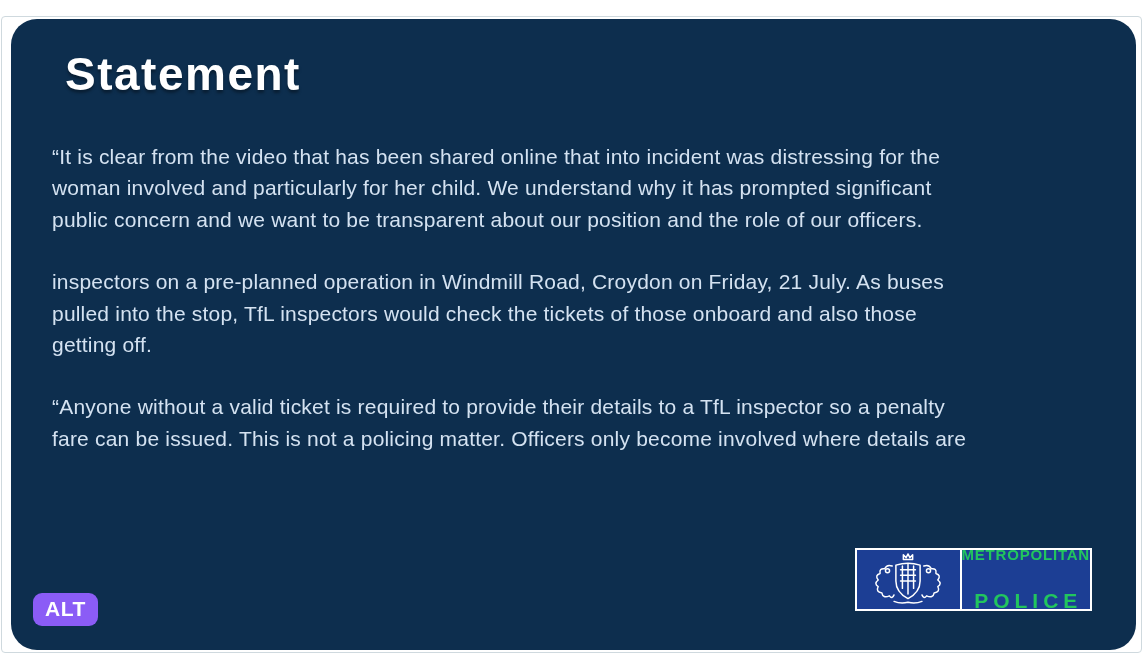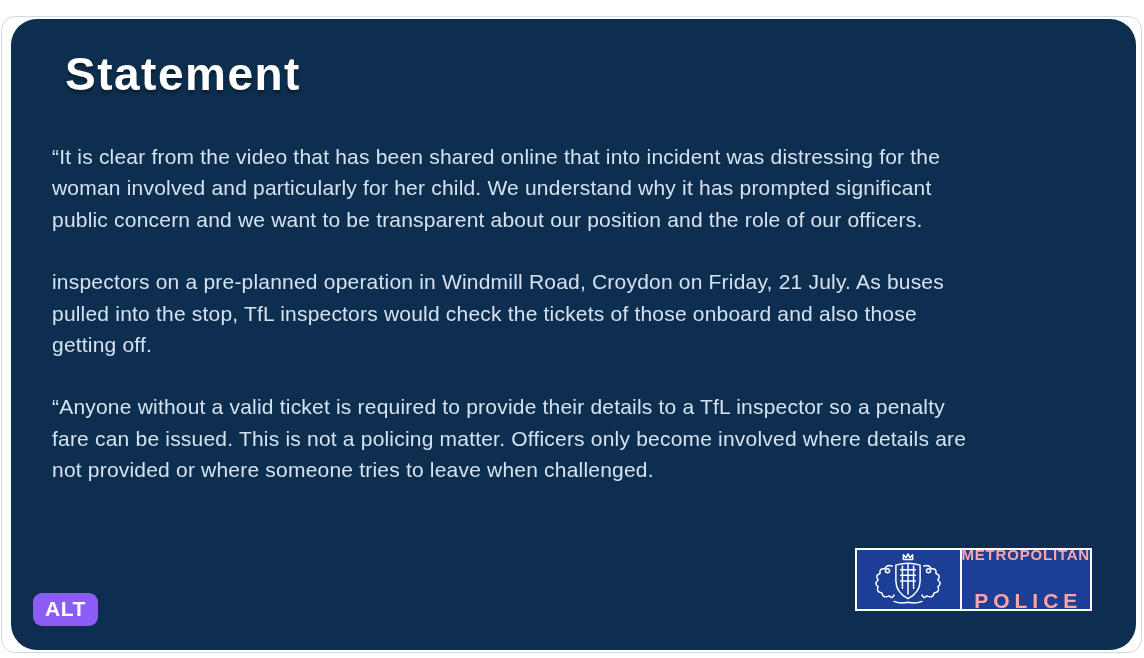--- a/index.html
+++ b/index.html
@@ -2,21 +2,21 @@
 <html><head>
 <meta charset="utf-8">
 <style>
   html,body{margin:0;padding:0;background:#ffffff;}
   .stage{
     position:relative;width:1144px;height:658px;background:#ffffff;
     font-family:"Liberation Sans",sans-serif;overflow:hidden;
   }
   .image-frame{
     position:absolute;left:1px;top:16px;width:1139px;height:635px;
-    background:#ffffff;border:1px solid #cfd9de;border-radius:14px;overflow:hidden;
+    background:#ffffff;border:1px solid #cfd9de;border-radius:4px;overflow:hidden;
   }
   .card{
     position:absolute;left:9px;top:2px;right:5px;bottom:2px;
     background:#0d2e4e;border-radius:26px;
   }
   .heading{
     position:absolute;left:54px;top:28px;margin:0;
     font-size:46px;font-weight:800;letter-spacing:1.5px;color:#ffffff;
     text-shadow:0 3px 3px rgba(0,0,0,0.35);
   }
@@ -29,21 +29,21 @@
   .line{display:block;white-space:pre;}
   .met-logo{
     position:absolute;left:844px;top:529px;width:237px;height:63px;
     box-sizing:border-box;background:#1c3e94;border:2px solid #ffffff;
     display:flex;align-items:stretch;
   }
   .crest-cell{width:105px;display:flex;align-items:center;justify-content:center;}
   .logo-divider{width:2px;background:#ffffff;}
   .logo-text-cell{
     flex:1;display:flex;flex-direction:column;align-items:center;justify-content:center;
-    color:#fca5a5;font-weight:700;line-height:1.1;gap:23px;
+    color:#22c55e;font-weight:700;line-height:1.1;gap:23px;
   }
   .logo-line1{font-size:15px;letter-spacing:0.8px;}
   .logo-line2{font-size:21px;letter-spacing:5px;text-indent:5px;margin-top:2px;}
   .alt-badge{
     position:absolute;left:31px;top:576px;
     background:#8b5cf6;color:#ffffff;font-weight:700;font-size:21px;
     padding:4px 12px 5px 12px;border-radius:9px;letter-spacing:0.5px;
   }
 </style>
 </head>
@@ -62,21 +62,20 @@
           <span class="line">public concern and we want to be transparent about our position and the role of our officers.</span>
         </p>
         <p class="para">
           <span class="line">inspectors on a pre-planned operation in Windmill Road, Croydon on Friday, 21 July. As buses</span>
           <span class="line">pulled into the stop, TfL inspectors would check the tickets of those onboard and also those</span>
           <span class="line">getting off.</span>
         </p>
         <p class="para">
           <span class="line">“Anyone without a valid ticket is required to provide their details to a TfL inspector so a penalty</span>
           <span class="line">fare can be issued. This is not a policing matter. Officers only become involved where details are</span>
-          <span class="line">not provided or where someone tries to leave when challenged.</span>
         </p>
       </div>
 
       <div class="met-logo">
         <div class="crest-cell">
           <svg width="86" height="54" viewBox="0 0 90 58" fill="none" stroke="#ffffff" stroke-width="1.6" stroke-linecap="round" stroke-linejoin="round">
 
             <path d="M40 7 L40 2 L43 5 L45 1 L47 5 L50 2 L50 7 Z"></path>
 
             <path d="M32 13 Q45 9 58 13 L58 30 Q58 42 45 49 Q32 42 32 30 Z"></path>

